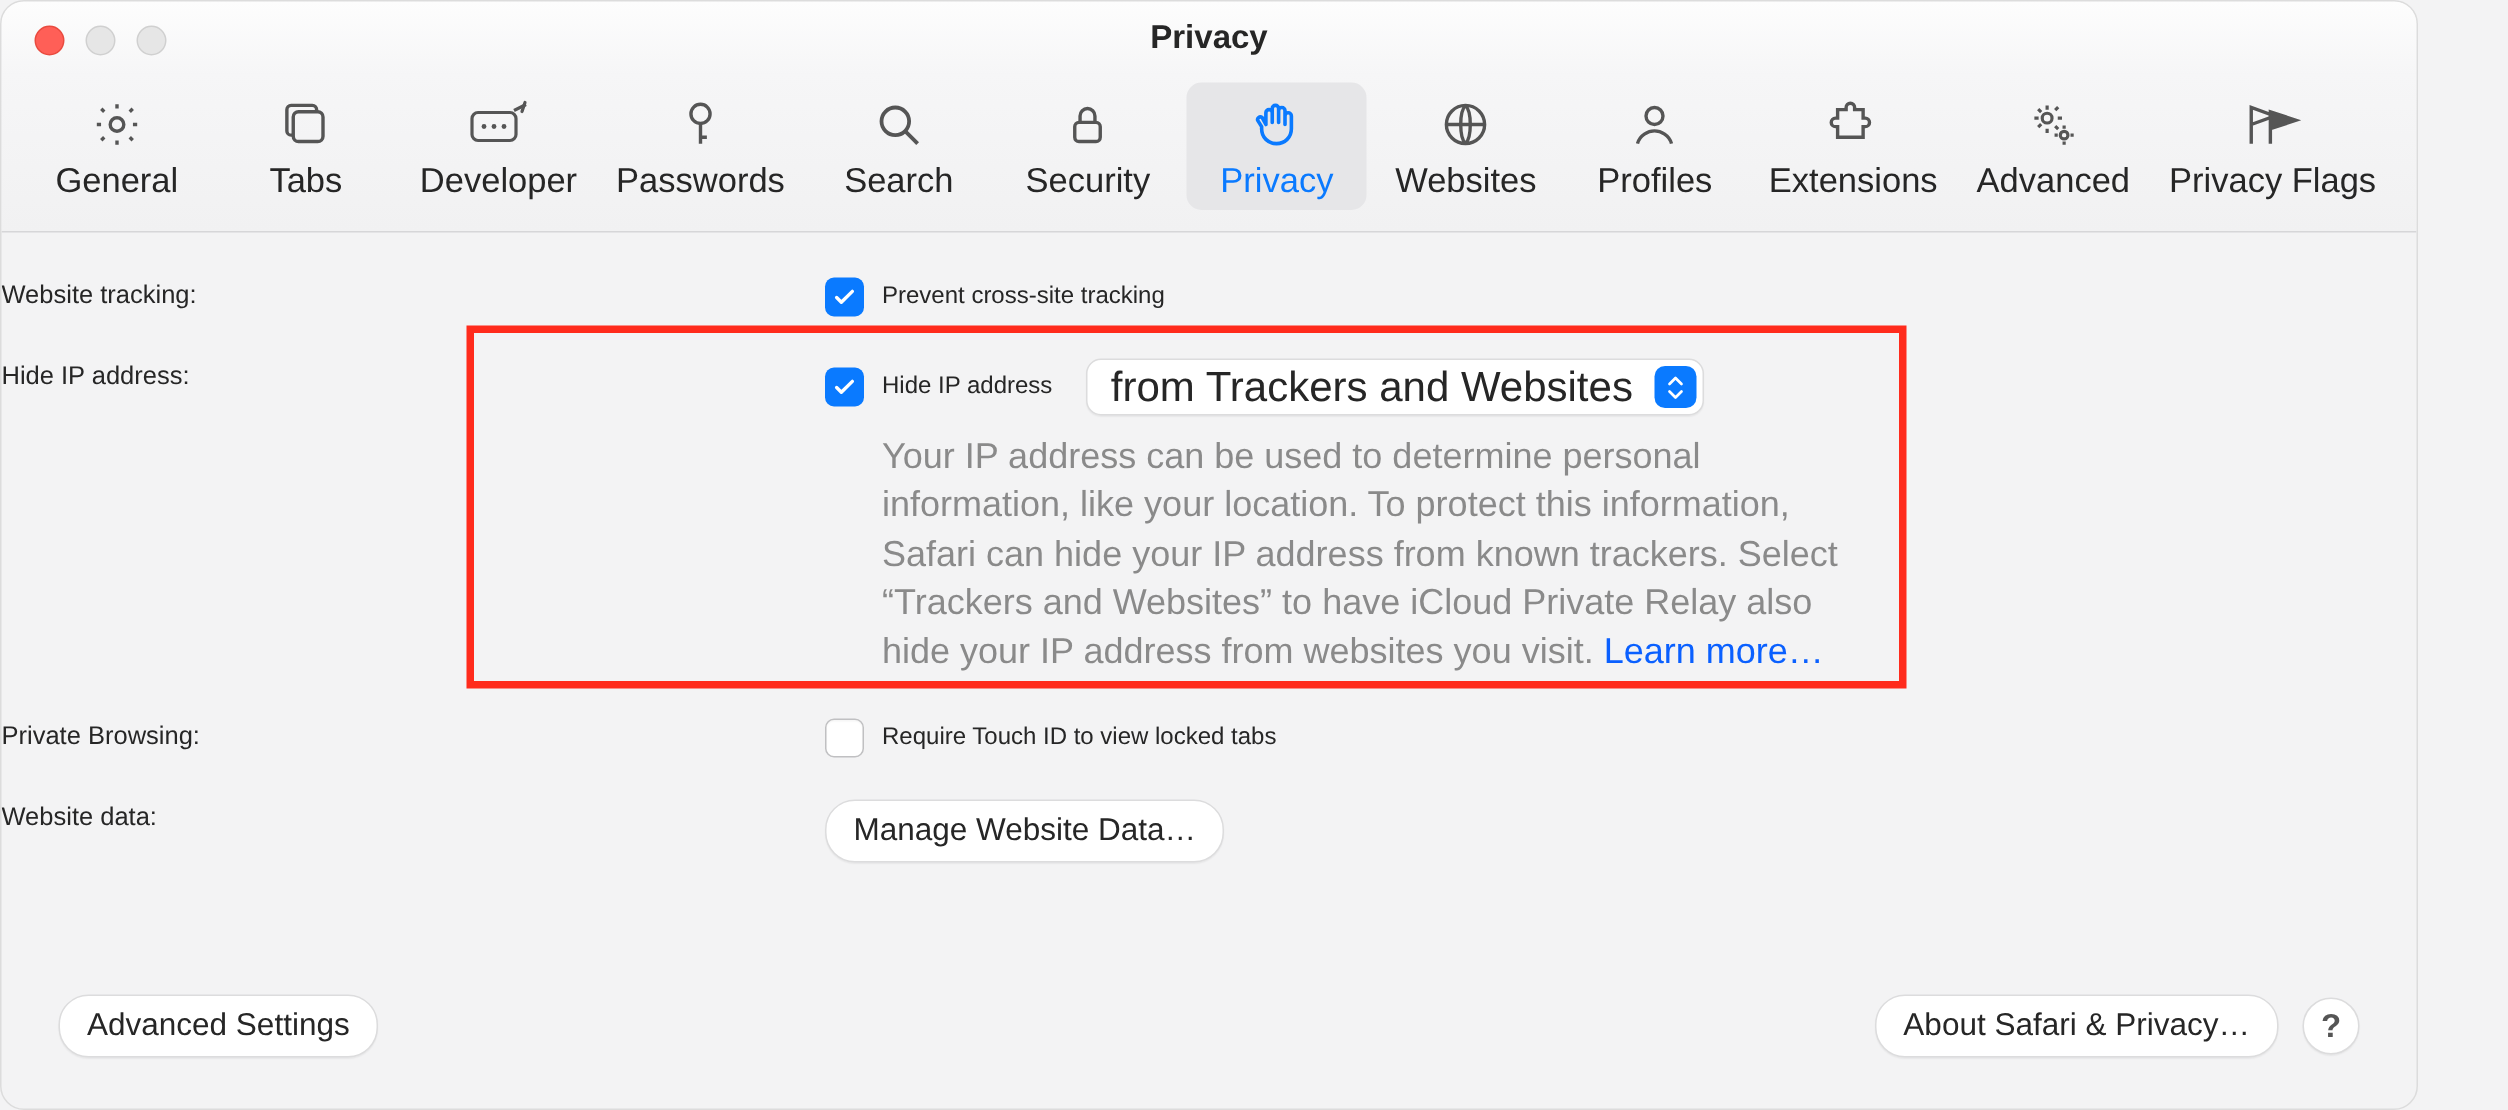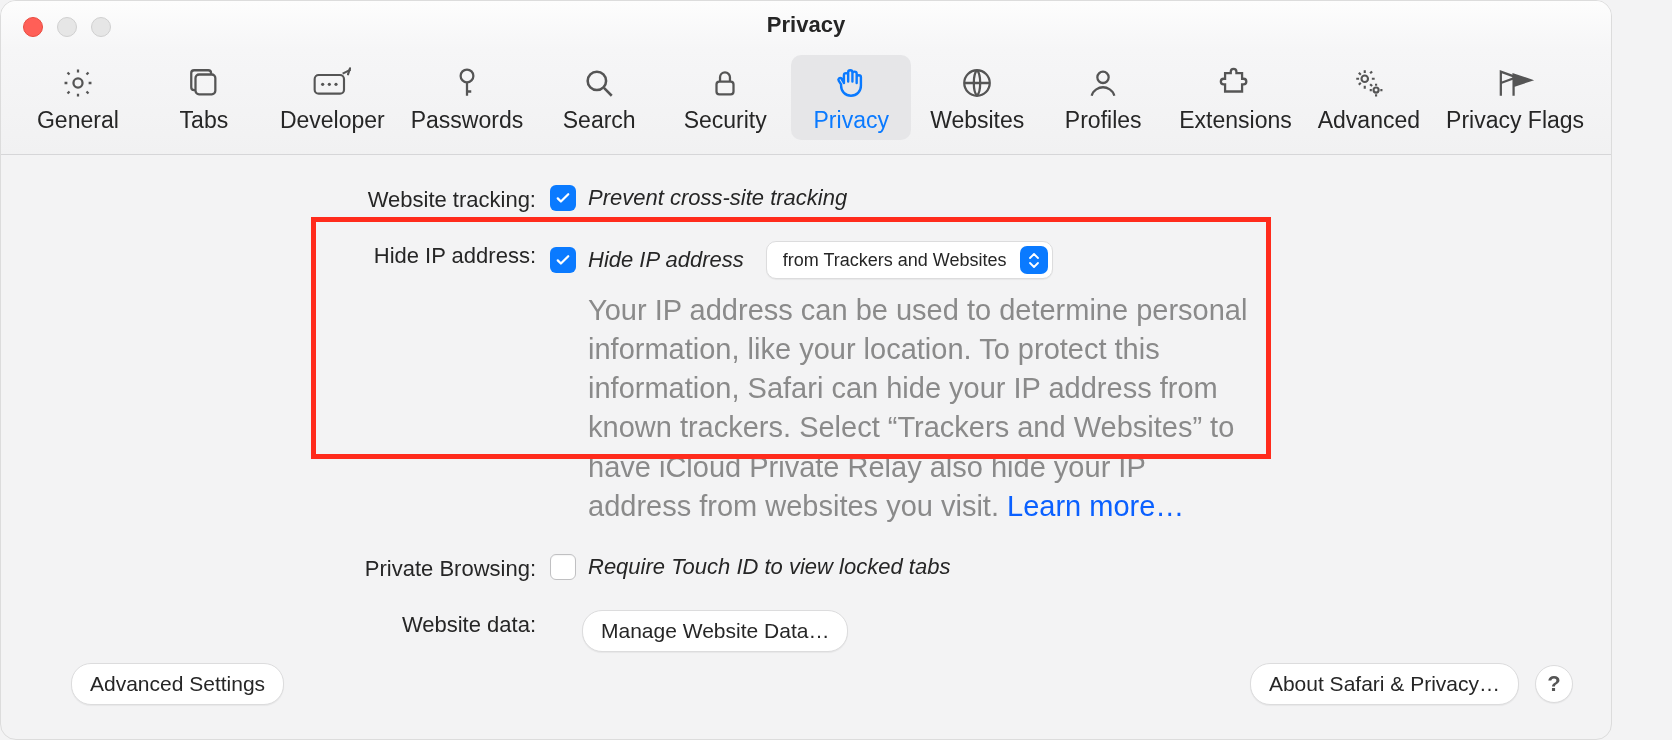--- a/index.html
+++ b/index.html
@@ -104,22 +104,21 @@
     flex-direction:column;
     gap:28px;
   }
   .row{
     display:grid;
     grid-template-columns:535px 1fr;
     column-gap:14px;
     align-items:start;
   }
   .row .label{
-    text-align:right;
-    font-size:22px;
+    font-size:17px;
     color:var(--text);
     padding-top:2px;
   }
   .row .field{
     display:flex;
     flex-direction:column;
     gap:12px;
   }
   .inline{
     display:flex;
@@ -128,65 +127,64 @@
   }
   .cb{
     width:26px;height:26px;border-radius:6px;
     display:flex;align-items:center;justify-content:center;
     box-sizing:border-box;
     flex-shrink:0;
   }
   .cb.checked{background:var(--accent);}
   .cb.unchecked{background:#ffffff;border:1px solid #c0c0c2;box-shadow:inset 0 1px 1px rgba(0,0,0,0.04);}
   .cb svg{width:18px;height:18px;color:#fff;}
-  .cb-label{font-size:22px;font-style:italic;}
+  .cb-label{font-size:16px;}
   .dropdown{
     display:flex;align-items:center;
     background:#ffffff;
     border:1px solid #dcdcdd;
     border-radius:10px;
     height:36px;
     padding-left:16px;
     padding-right:4px;
     box-shadow:0 1px 1px rgba(0,0,0,0.05);
     gap:14px;
   }
-  .dropdown .dd-text{font-size:18px;}
+  .dropdown .dd-text{font-size:28px;}
   .dd-handle{
     width:28px;height:28px;
     background:var(--accent);
     border-radius:7px;
     display:flex;flex-direction:column;align-items:center;justify-content:center;
     color:#fff;
     gap:1px;
   }
   .dd-handle svg{width:12px;height:8px;}
   .help-text{
-    font-size:29px;
+    font-size:24px;
     color:var(--muted);
     line-height:1.35;
     max-width:660px;
   }
   .help-text a{color:var(--link);text-decoration:none;}
   .highlight-box{
     position:absolute;
     border:5px solid var(--highlight);
     pointer-events:none;
   }
   .button{
     background:#ffffff;
     border:1px solid #dcdcdd;
     border-radius:20px;
     height:40px;
     padding:0 18px;
     font-size:21px;
     display:inline-flex;align-items:center;
     box-shadow:0 1px 1px rgba(0,0,0,0.05);
     color:var(--text);
-    margin-left:32px;
   }
   .footer{
     position:absolute;
     left:0;right:0;bottom:0;
     height:90px;
     display:flex;
     align-items:center;
     justify-content:space-between;
     padding:0 38px 20px;
     box-sizing:border-box;

